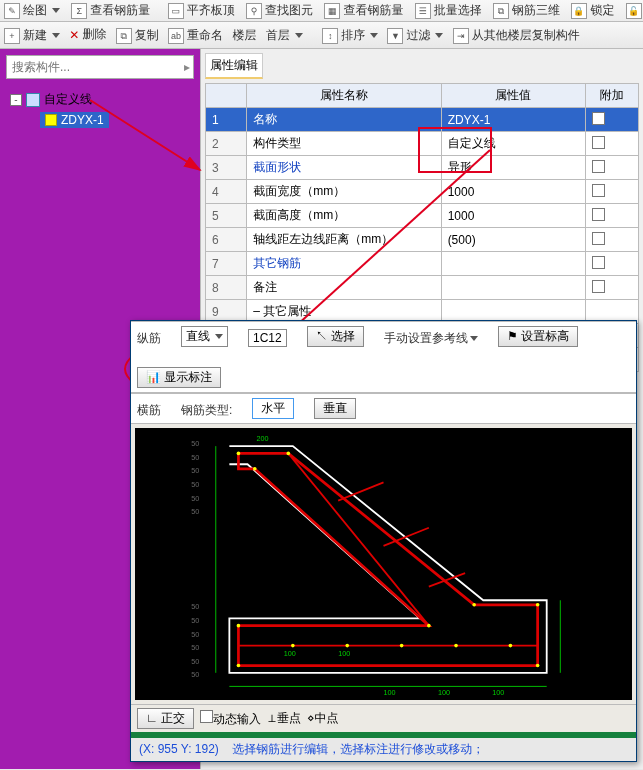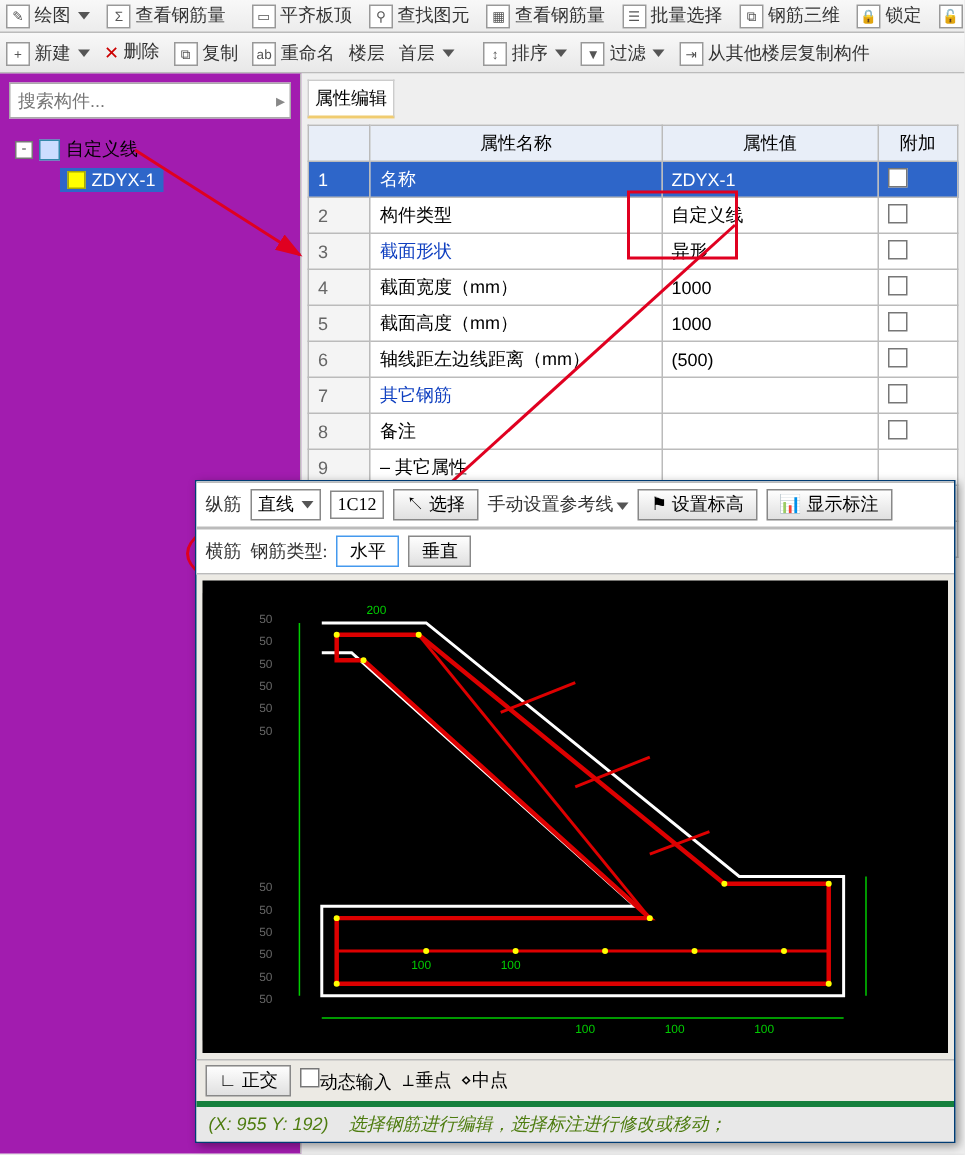--- a/index.html
+++ b/index.html
@@ -105,29 +105,29 @@
     z-index:20;
     display:flex;flex-direction:column;
   }
   .dlg-title{
     background:linear-gradient(#3a6dd0,#1d4cc0);
     color:#fff;padding:4px 8px;font-size:12px;font-weight:bold;
   }
   .dlg-tabs{display:flex;background:#eceae4;padding:4px 6px 0 6px;gap:0;}
   .dlg-tab{padding:3px 14px;border:1px solid #999;border-bottom:none;background:#e6e6e6;cursor:pointer;}
   .dlg-tab.active{background:#fff;}
-  .dlg-bar{background:#fff;padding:4px 6px;border-top:1px solid #bbb;border-bottom:1px solid #bbb;display:flex;align-items:center;gap:6px;flex-wrap:wrap;font-family:Liberation Serif, serif;}
+  .dlg-bar{background:#fff;padding:4px 6px;border-top:1px solid #bbb;border-bottom:1px solid #bbb;display:flex;align-items:flex-end;gap:20px;flex-wrap:wrap;}
   .dlg-bar .lbl{color:#333;}
   .sel{border:1px solid #888;background:#fff;padding:1px 4px;display:inline-flex;align-items:center;gap:3px;}
   .btn{border:1px solid #888;background:linear-gradient(#fefefe,#e0e0e0);padding:1px 8px;cursor:pointer;}
   .dlg-canvas{
     flex:1;background:#000;margin:4px;position:relative;overflow:hidden;
   }
   .dlg-bottom{background:#eceae4;padding:3px 6px;display:flex;align-items:center;gap:6px;border-top:1px solid #bbb;}
-  .statusbar{background:#e8e8e8;border-top:4px solid #15803d;padding:3px 8px;color:#4d7c0f;font-style:italic;}
+  .statusbar{background:#e8e8e8;border-top:6px solid #15803d;padding:3px 8px;color:#1d4ed8;}
   svg{display:block;}
 </style>
 </head>
 <body>
 
 <div class="menubar">
   <span class="mi">
       <span class="ico">✎</span>
       <span>绘图</span>
       <span class="dd"></span>

